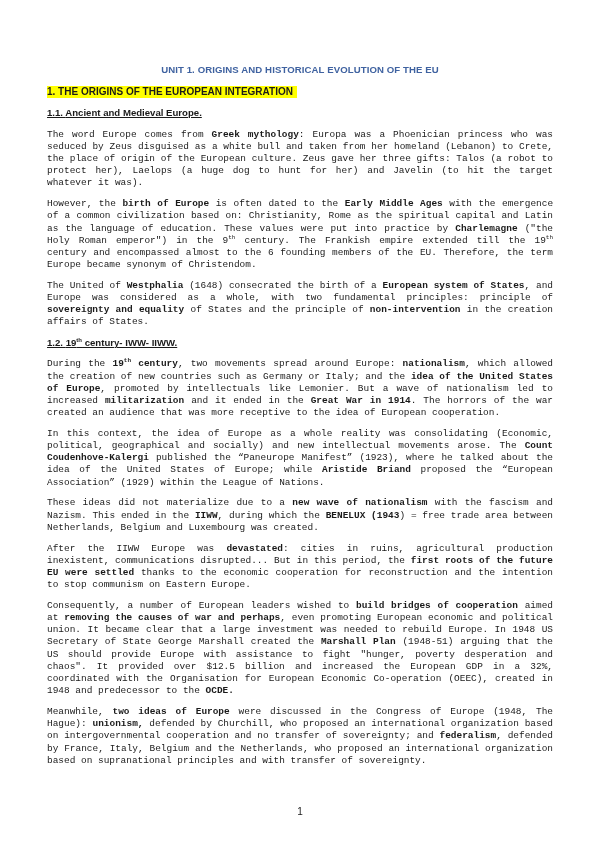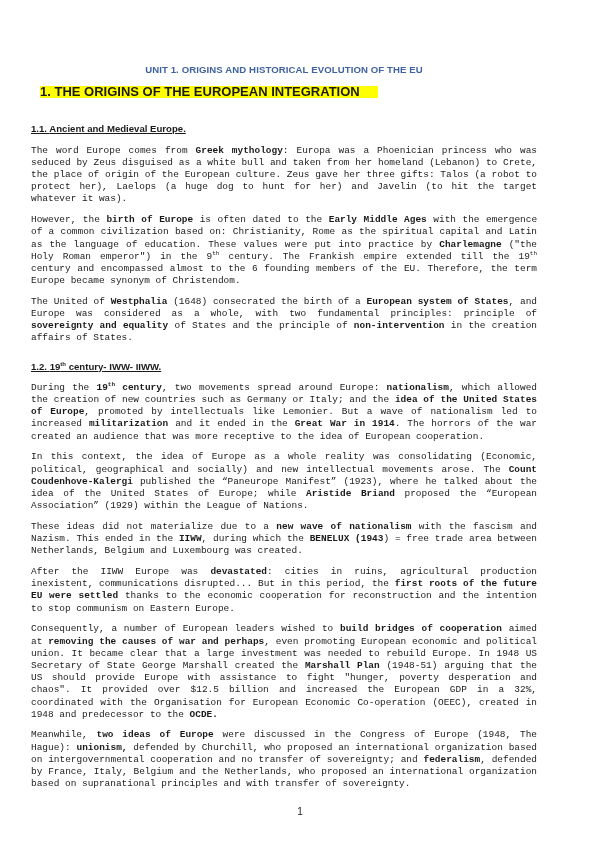--- a/index.html
+++ b/index.html
@@ -1,21 +1,21 @@
 <!DOCTYPE html>
 <html><head>
 <meta charset="utf-8">
 <style>
   html, body { margin: 0; padding: 0; background: #ffffff; }
   body { width: 600px; height: 848px; position: relative; overflow: hidden; font-family: "Liberation Sans", sans-serif; color: #1a1a1a; }
   .page { position: absolute; left: 0; top: 0; width: 600px; height: 848px; background: #fff; }
-  .content { position: absolute; left: 31px; top: 64px; width: 506px; font-size: 9.45px; line-height: 12.2px; }
+  .content { position: absolute; left: 47px; top: 64px; width: 506px; font-size: 9.45px; line-height: 12.2px; }
   .title { text-align: center; color: #3f62a0; font-weight: bold; font-size: 9.6px; margin: 0 0 10px 0; letter-spacing: 0.1px; }
-  .h1 { display: inline-block; background: #ffff00; font-weight: bold; font-size: 13px; margin: 0 0 9px 9px; padding: 0 18px 0 0; }
-  .h2 { font-weight: bold; font-size: 9.6px; text-decoration: underline; margin: 16px 0 9px 0; text-align: justify; }
+  .h1 { display: inline-block; background: #ffff00; font-weight: bold; font-size: 10px; margin: 0 0 9px 0; padding: 0 4px 0 0; }
+  .h2 { font-weight: bold; font-size: 9.6px; text-decoration: underline; margin: 0 0 9px 0; text-align: justify; }
   p { margin: 0 0 8.5px 0; text-align: justify; font-family: Liberation Mono, monospace; }
   b { font-weight: bold; }
   sup { font-size: 6px; line-height: 0; vertical-align: super; }
   .pagenum { position: absolute; top: 806px; left: 0; width: 600px; text-align: center; font-size: 10px; }
 </style>
 </head>
 <body>
 
 <div class="page">
   <div class="content">

